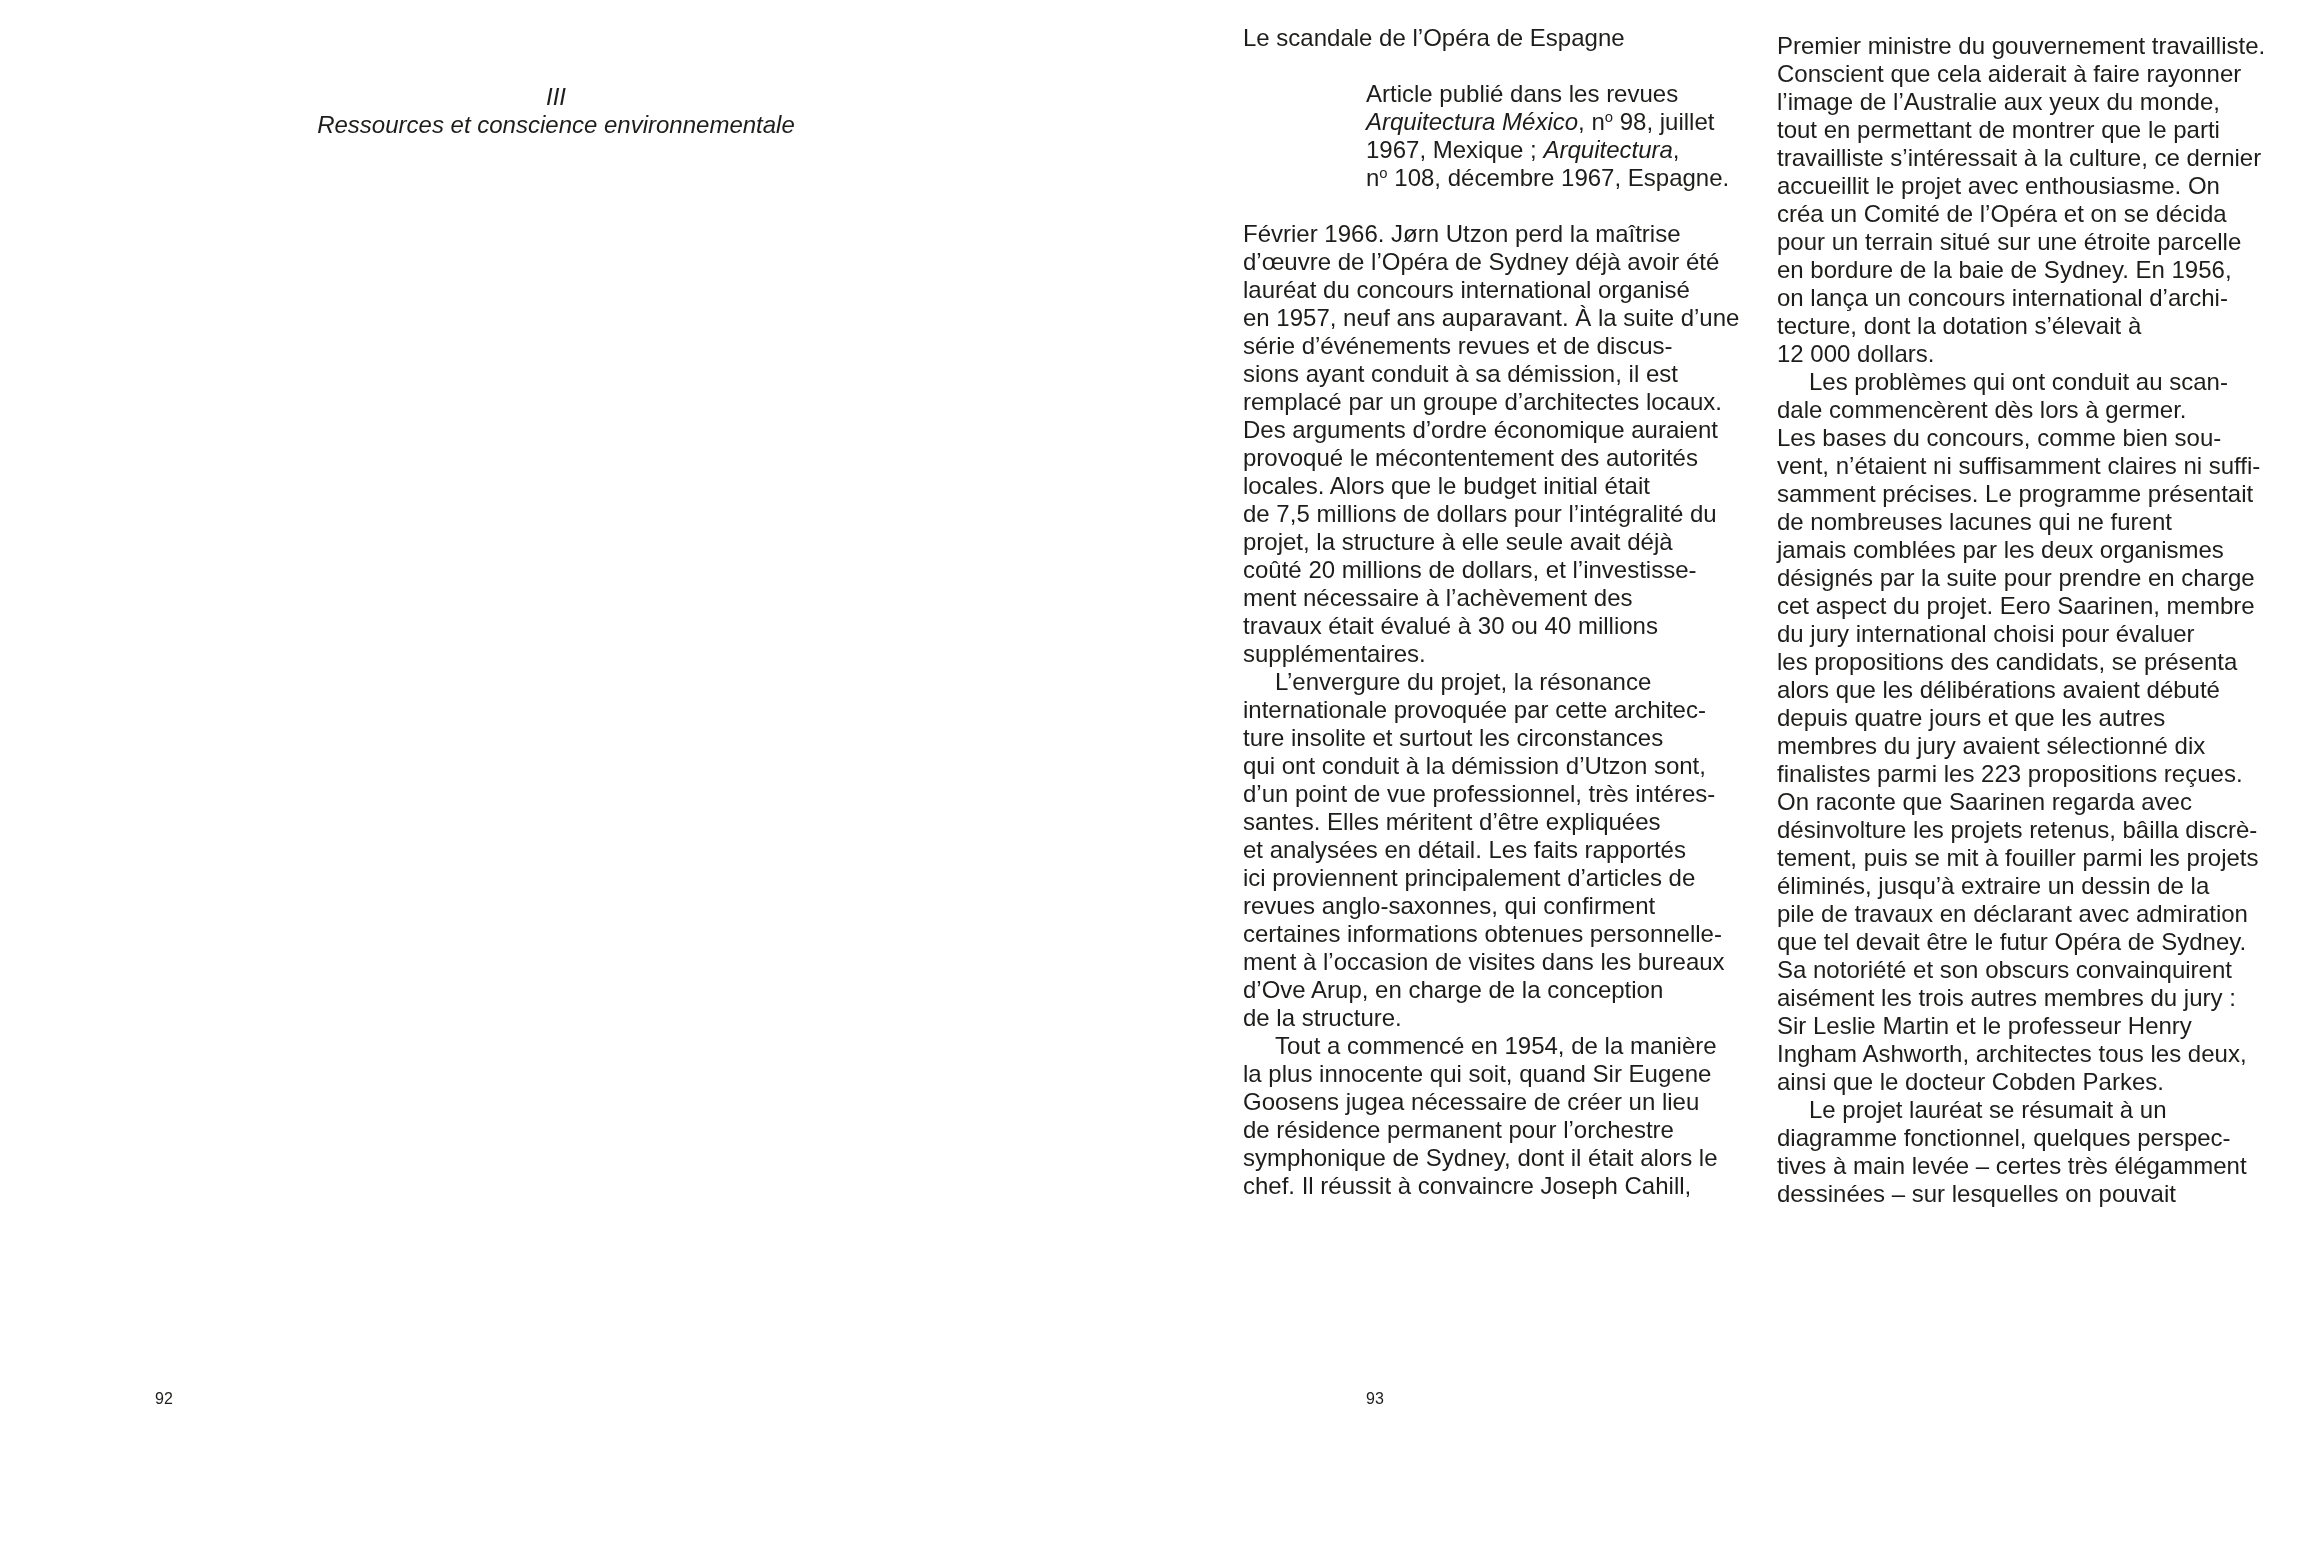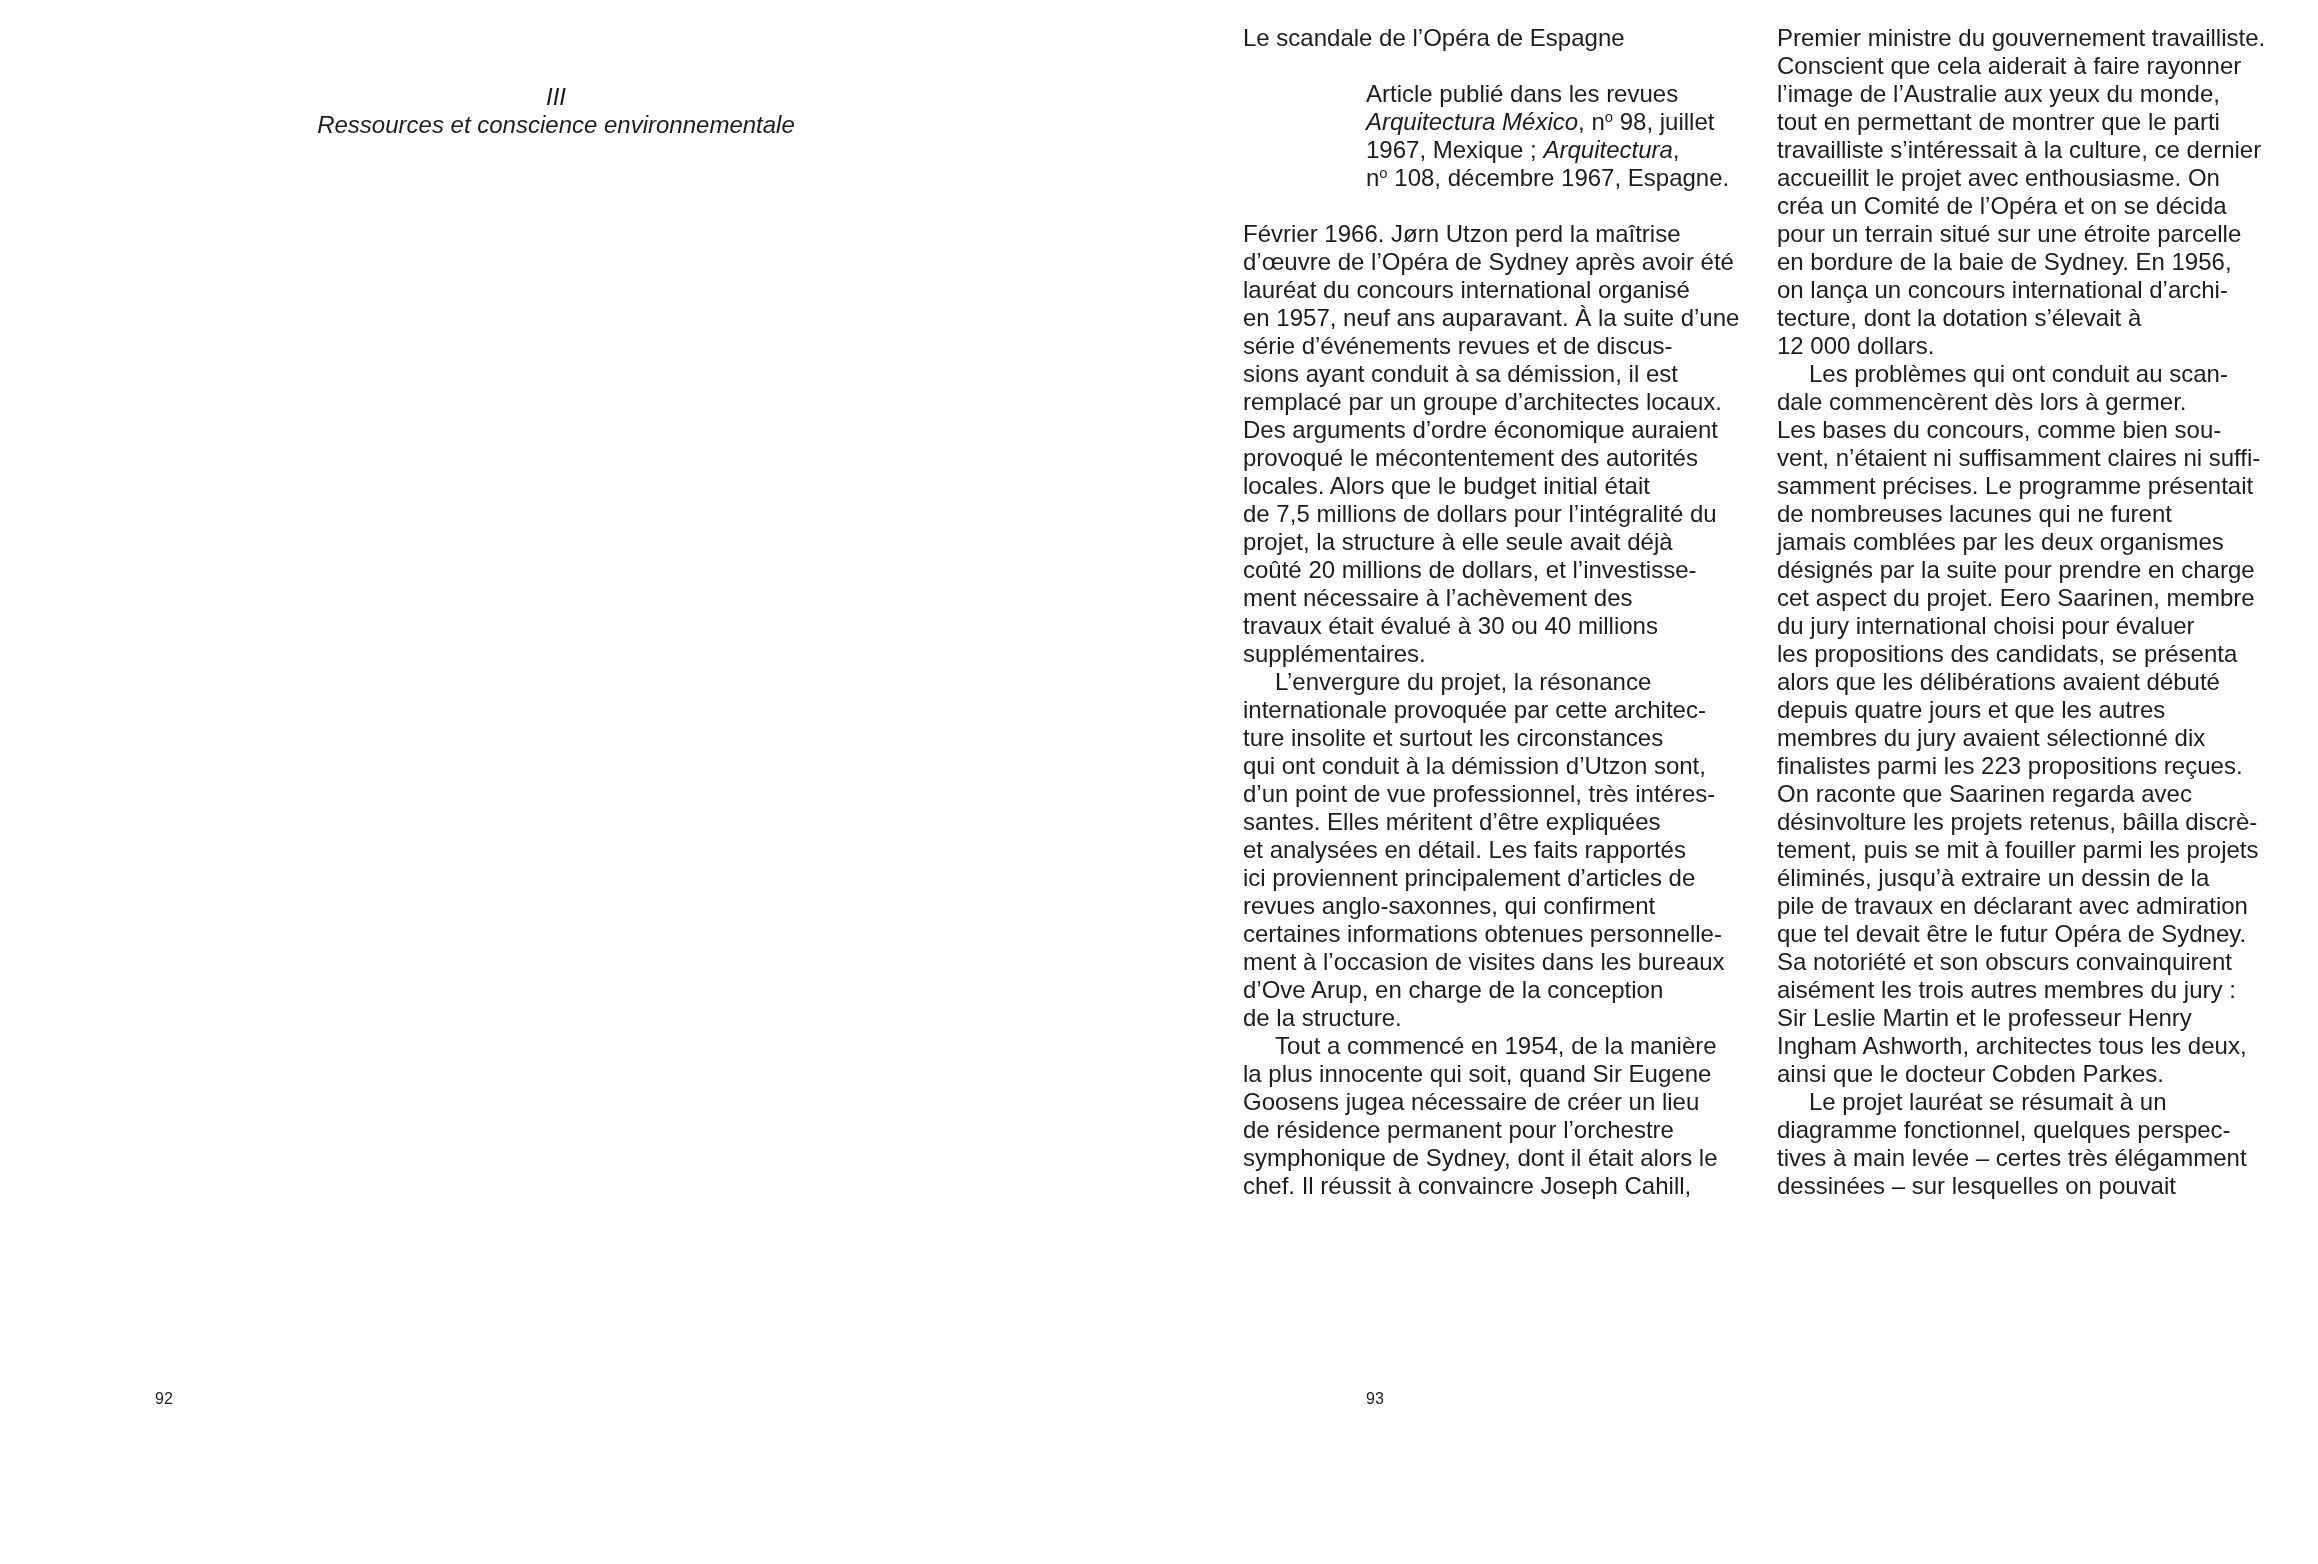--- a/index.html
+++ b/index.html
@@ -6,21 +6,21 @@
   body { width: 2319px; height: 1565px; position: relative; overflow: hidden;
          font-family: "Liberation Sans", "DejaVu Sans", sans-serif; color: #1d1d1b; }
   .page { position: absolute; top: 0; height: 1565px; }
   .page-left { left: 0; width: 1159px; }
   .page-right { left: 1160px; width: 1159px; }
   .chapter { position: absolute; left: 0; width: 1112px; text-align: center;
              font-size: 24px; line-height: 28px; top: 83px; font-style: italic; }
   .chapter div { white-space: nowrap; }
   .col { position: absolute; top: 24px; }
   .col1 { left: 83px; }
-  .col2 { left: 617px; }
+  .col2 { left: 617px; margin-top: 8px; }
   .article-title { font-size: 24px; line-height: 28px; white-space: nowrap; }
   .source { margin-left: 123px; margin-top: 28px; }
   .source div, .body div { white-space: nowrap; font-size: 24px; line-height: 28px; height: 28px; }
   .body { margin-top: 28px; }
   .indent { padding-left: 32px; }
   .folio { position: absolute; top: 1385px; font-size: 16px; line-height: 28px; }
   .folio-left { left: 155px; }
   .folio-right { left: 206px; }
   sup.o { font-size: 0.62em; vertical-align: 0.55em; line-height: 0; }
 </style>
@@ -39,21 +39,21 @@
   <div class="col col1">
     <div class="article-title">Le scandale de l’Opéra de Espagne</div>
     <div class="source" id="source-note">
         <div><span>Article publié dans les revues</span></div>
         <div><em>Arquitectura México</em><span>, n</span><sup class="o">o</sup><span> 98, juillet</span></div>
         <div><span>1967, Mexique ; </span><em>Arquitectura</em><span>,</span></div>
         <div><span>n</span><sup class="o">o</sup><span> 108, décembre 1967, Espagne.</span></div>
       </div>
     <div class="body" id="col1-body">
         <div>Février 1966. Jørn Utzon perd la maîtrise</div>
-        <div>d’œuvre de l’Opéra de Sydney après avoir été</div>
+        <div>d’œuvre de l’Opéra de Sydney déjà avoir été</div>
         <div>lauréat du concours international organisé</div>
         <div>en 1957, neuf ans auparavant. À la suite d’une</div>
         <div>série d’événements revues et de discus-</div>
         <div>sions ayant conduit à sa démission, il est</div>
         <div>remplacé par un groupe d’architectes locaux.</div>
         <div>Des arguments d’ordre économique auraient</div>
         <div>provoqué le mécontentement des autorités</div>
         <div>locales. Alors que le budget initial était</div>
         <div>de 7,5 millions de dollars pour l’intégralité du</div>
         <div>projet, la structure à elle seule avait déjà</div>

